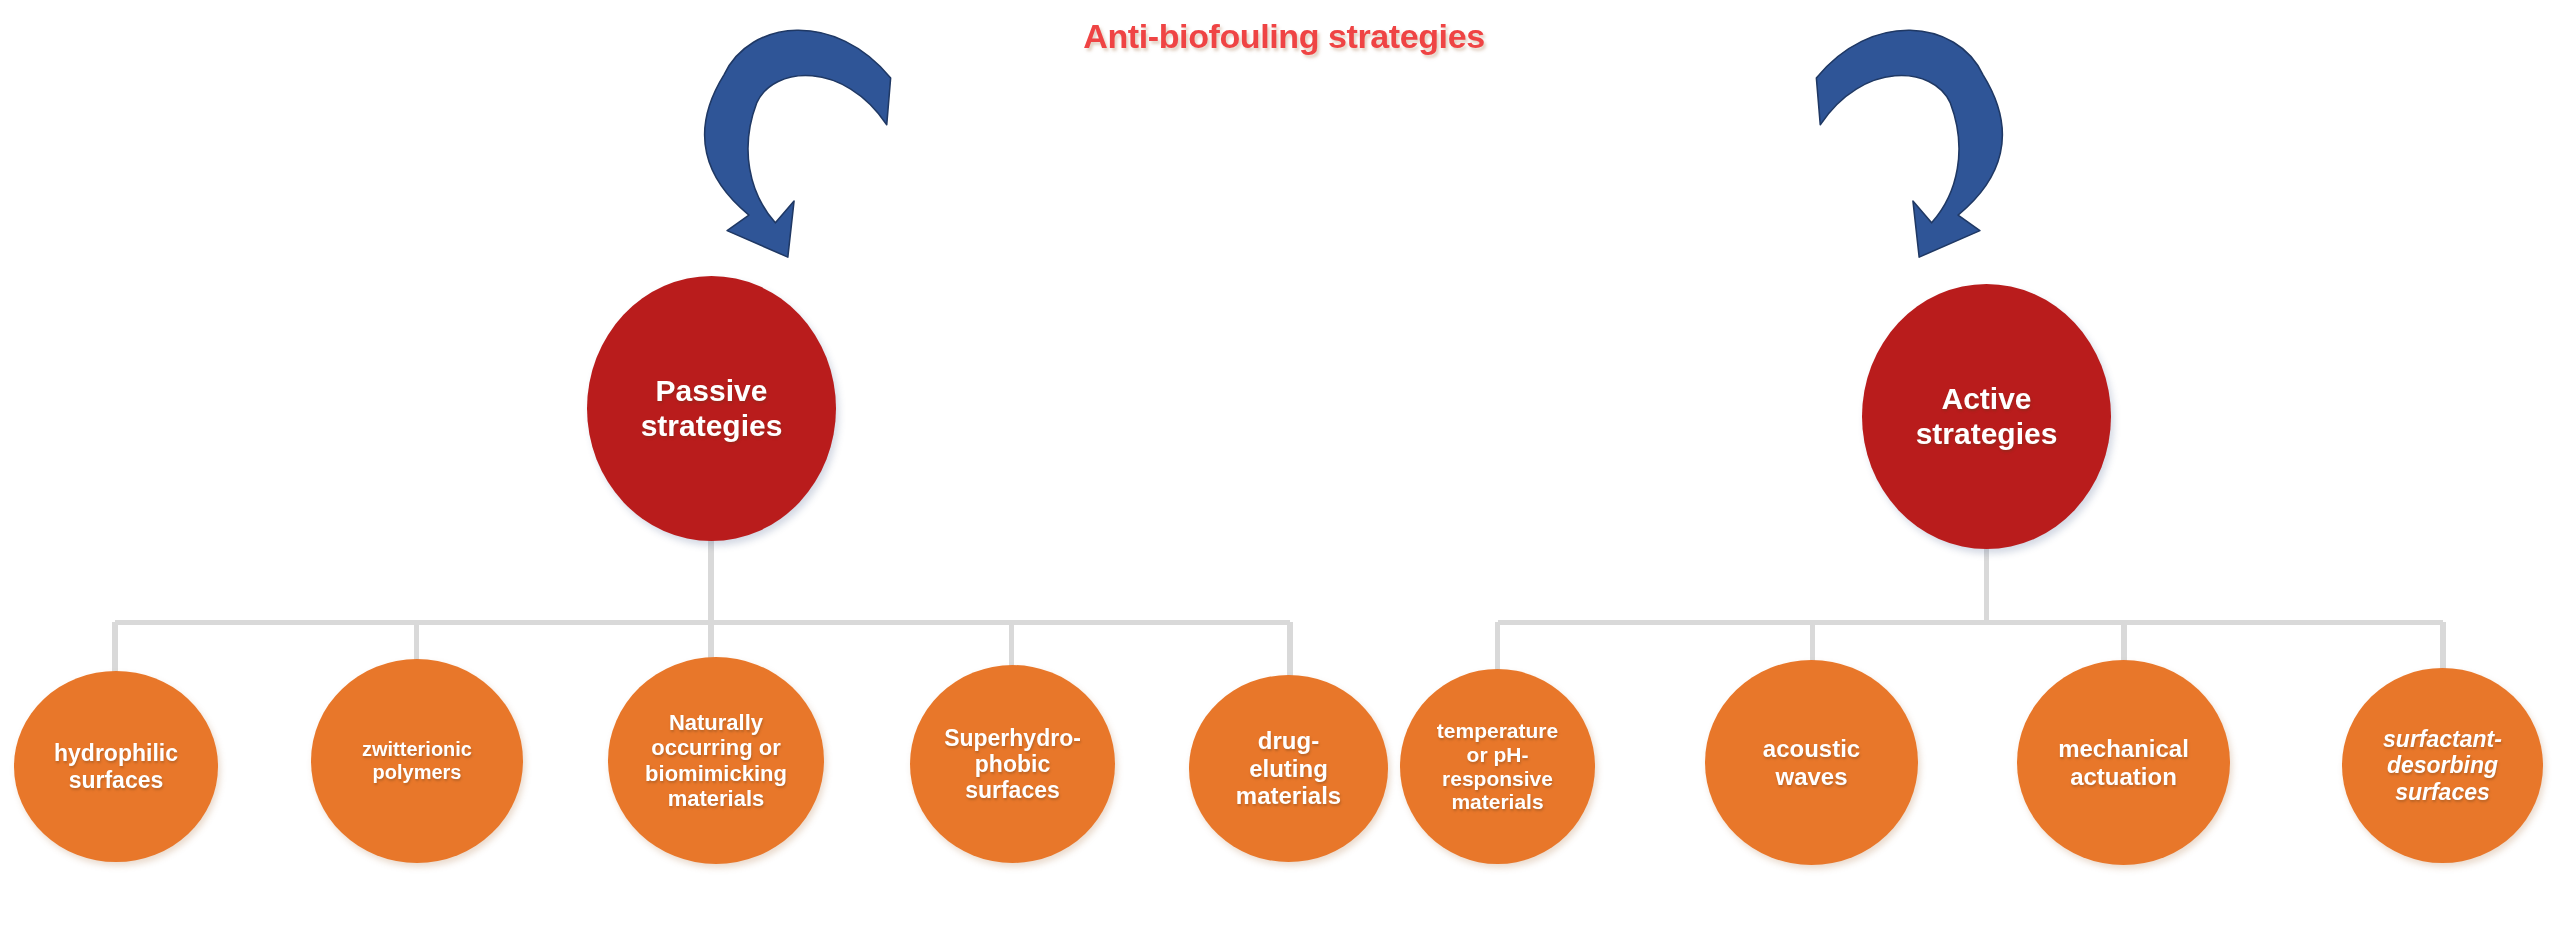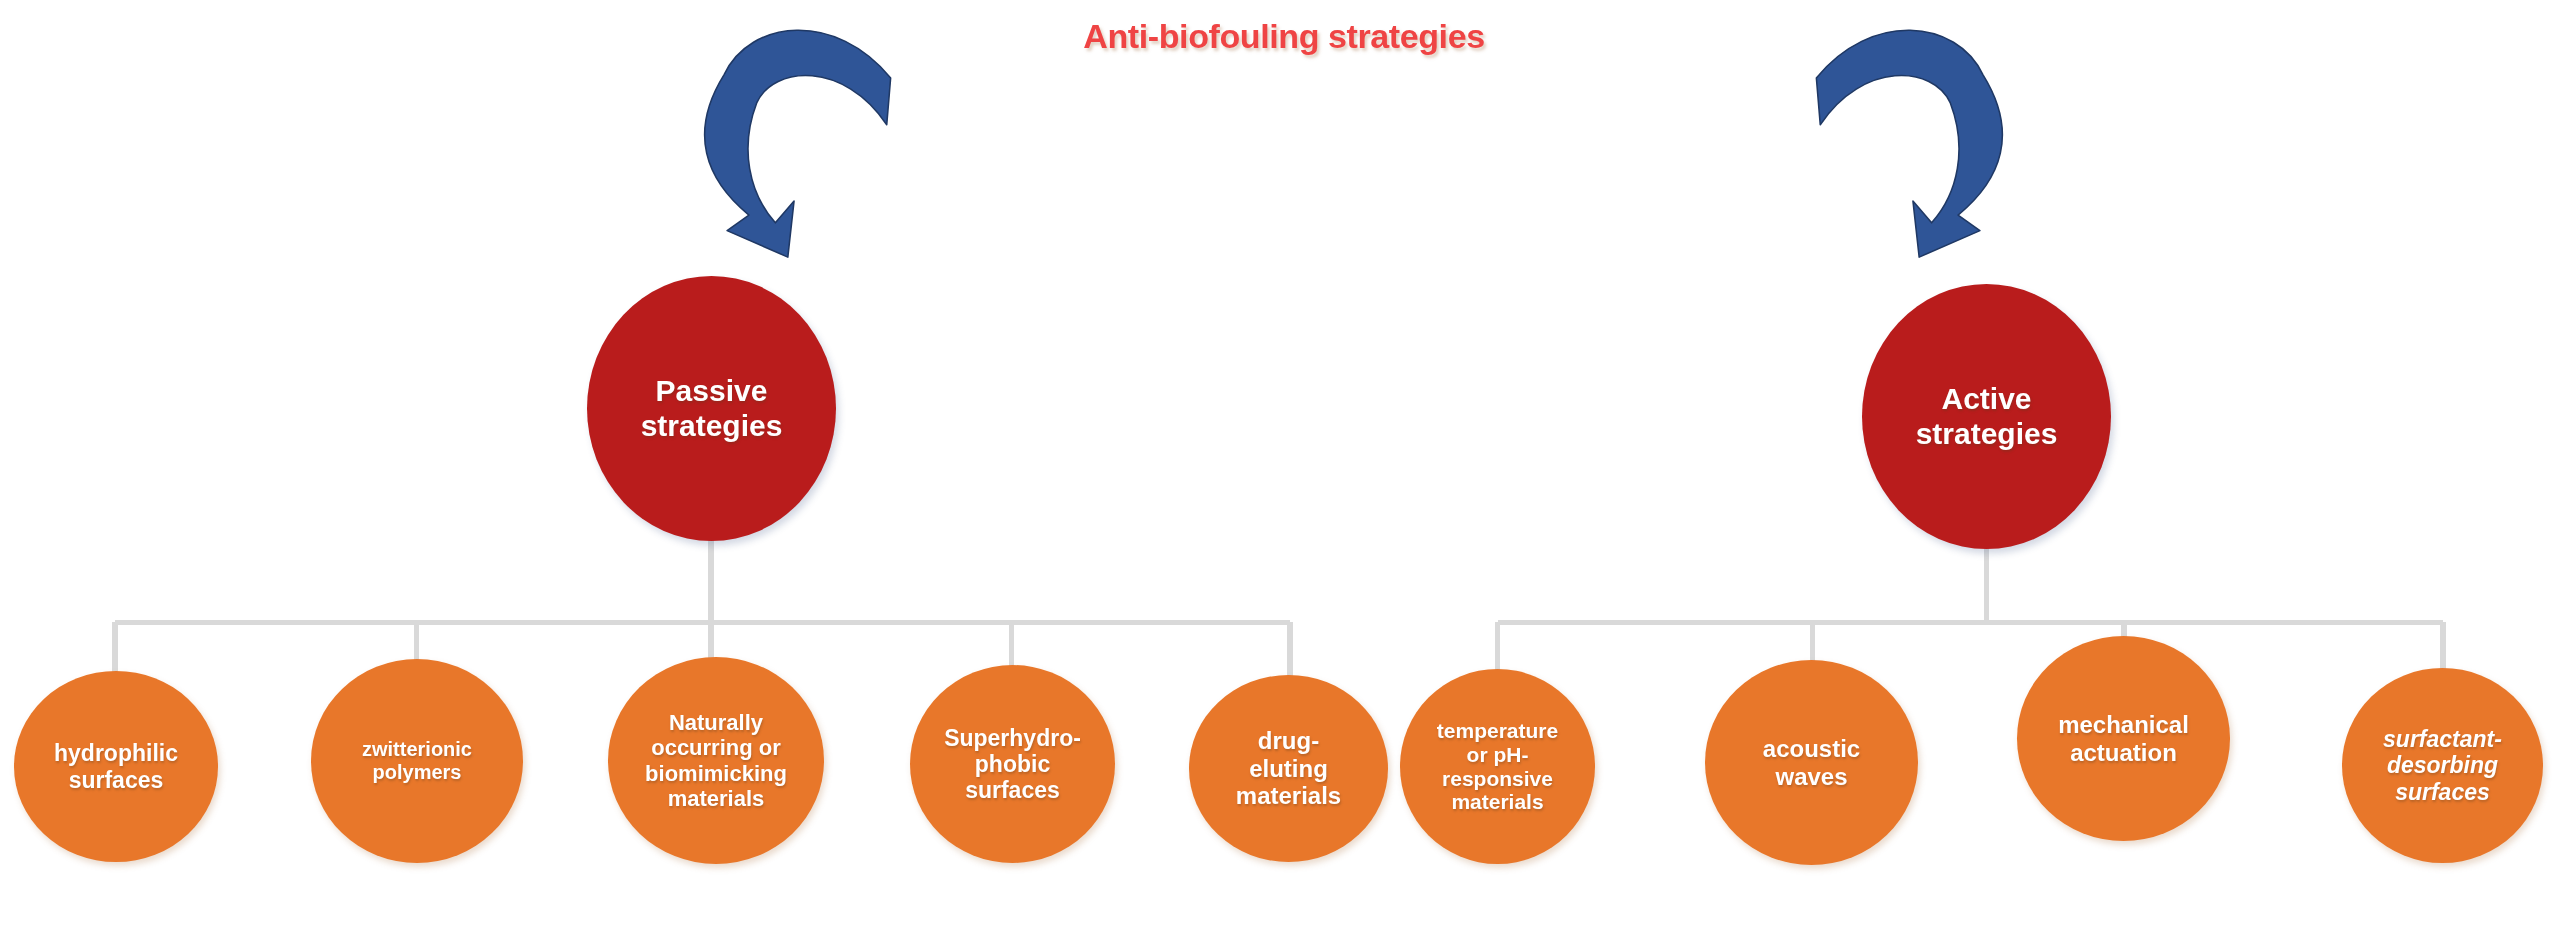--- a/index.html
+++ b/index.html
@@ -194,21 +194,21 @@
     </div>
   </div>
 
   <div class="node node-leaf" style="left:1705px; top:660px; width:213px; height:205px; font-size:24px;">
     <div>
       <span>acoustic</span>
       <span>waves</span>
     </div>
   </div>
 
-  <div class="node node-leaf" style="left:2017px; top:636px; width:213px; height:205px; font-size:24px;">
+  <div class="node node-leaf" style="left:2017px; top:660px; width:213px; height:205px; font-size:24px;">
     <div>
       <span>mechanical</span>
       <span>actuation</span>
     </div>
   </div>
 
   <div class="node node-leaf" style="left:2342px; top:668px; width:201px; height:195px; font-size:23px;font-style:italic;">
     <div>
       <span>surfactant-</span>
       <span>desorbing</span>

